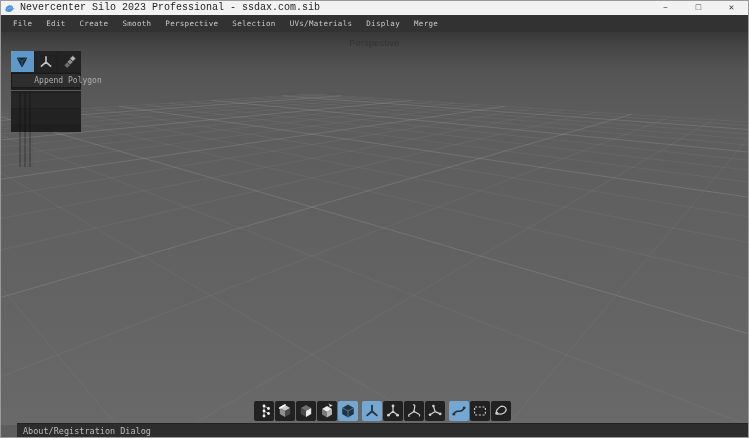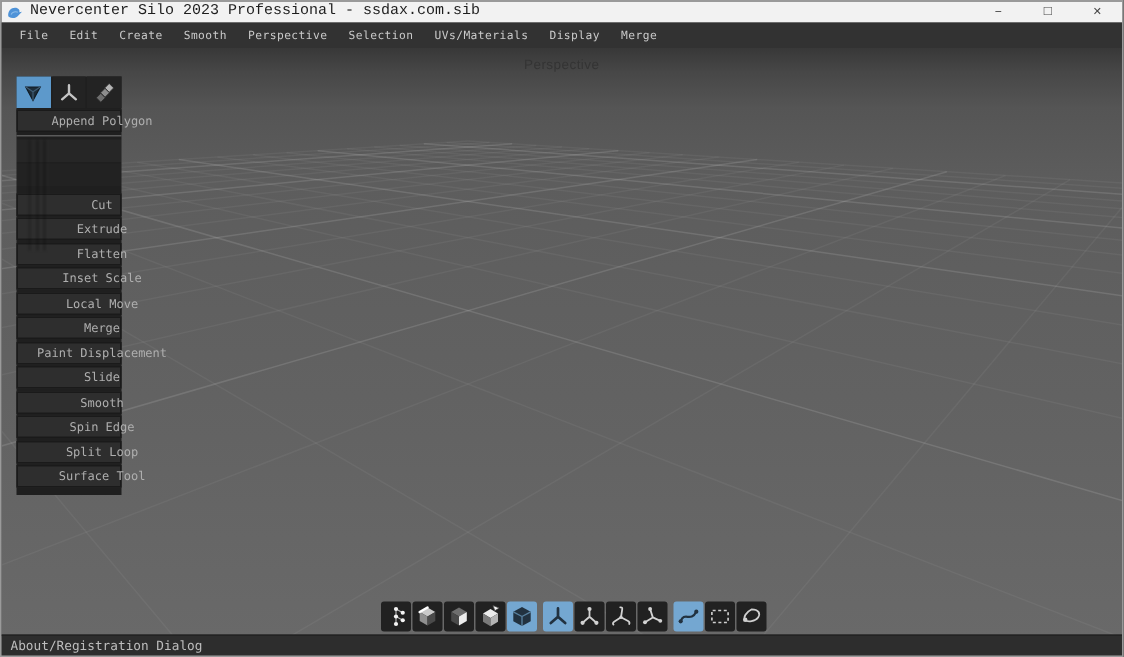--- a/index.html
+++ b/index.html
@@ -61,21 +61,21 @@
   .bottom-bar{position:absolute;left:253px;top:369px;display:flex;align-items:center;}
   .tile-group{display:flex;gap:1px;}
   .tile-group + .tile-group{margin-left:4px;}
   .tile{
     width:20px;height:20px;background:#212121;border-radius:2px;
     display:flex;align-items:center;justify-content:center;cursor:default;
   }
   .tile.active{background:#74a7d1;}
   
   .statusbar{
-    position:absolute;left:0;bottom:0;right:0;height:14px;background:#2d2d2d;
+    position:absolute;left:16px;bottom:0;right:0;height:14px;background:#2d2d2d;
     color:#bdbdbd;font-size:8.5px;line-height:14px;padding-left:6px;border-top:1px solid #222;
   }
 </style>
 </head>
 <body>
 
 <div class="window">
 
   <div class="titlebar">
     <svg class="appicon" viewBox="0 0 16 14">
@@ -173,34 +173,20 @@
             </g>
           </svg>
         </div>
       </div>
 
       <div class="tool-btn">Append Polygon</div>
       <div class="panel-divider"></div>
       <div class="ghost-slot"></div>
       <div class="ghost-slot dim"></div>
       <div class="ghost-gap"></div>
-      <div id="tool-list">
-          <div class="tool-btn">Cut</div>
-          <div class="tool-btn">Extrude</div>
-          <div class="tool-btn">Flatten</div>
-          <div class="tool-btn">Inset Scale</div>
-          <div class="tool-btn">Local Move</div>
-          <div class="tool-btn">Merge</div>
-          <div class="tool-btn">Paint Displacement</div>
-          <div class="tool-btn">Slide</div>
-          <div class="tool-btn">Smooth</div>
-          <div class="tool-btn">Spin Edge</div>
-          <div class="tool-btn">Split Loop</div>
-          <div class="tool-btn">Surface Tool</div>
-        </div>
       <div class="smear"></div>
     </div>
 
     <div class="bottom-bar">
         <div class="tile-group">
           <div class="tile">
             <svg width="16" height="16" viewBox="0 0 16 16">
               <g stroke="#b5b5b5" stroke-width="0.8" fill="none">
                 <path d="M8 3 L8 13 M8 3 L12.5 5.5 M8 8 L12.5 10.5"></path>
               </g>

